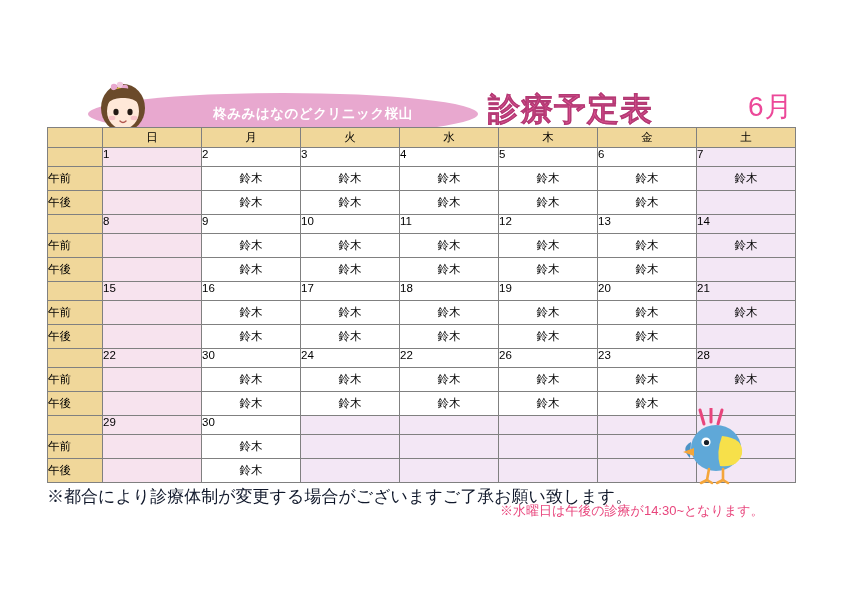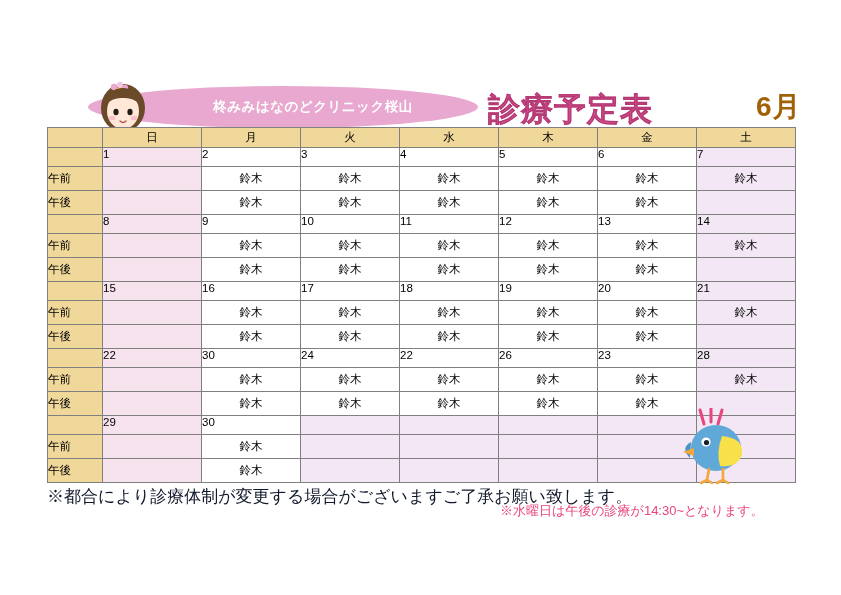--- a/index.html
+++ b/index.html
@@ -19,21 +19,21 @@
   #header {
     position: absolute;
     left: 0; top: 0;
     width: 841px;
     height: 130px;
   }
 
   #logo-ellipse {
     position: absolute;
     left: 88px;
-    top: 86px;
+    top: 93px;
     width: 390px;
     height: 42px;
     border-radius: 50% / 50%;
     background: #e8a8cf;
     display: flex;
     align-items: center;
     justify-content: center;
   }
   #clinic-name {
     color: #ffffff;
@@ -62,25 +62,24 @@
     color: #d94f8f;
     letter-spacing: 1px;
     white-space: nowrap;
     -webkit-text-stroke: 0.4px #b33a74;
   }
   #title-month {
     position: absolute;
     left: 748px;
     top: 88px;
     font-size: 28px;
-    font-weight: bold;
-    color: #a16207;
+    font-weight: normal;
+    color: #ec4899;
     letter-spacing: 1px;
     white-space: nowrap;
-    margin-left: 8px;
   }
 
   
   #calendar {
     position: absolute;
     left: 47px;
     top: 127px;
     width: 748px;
     border-collapse: collapse;
     table-layout: fixed;

